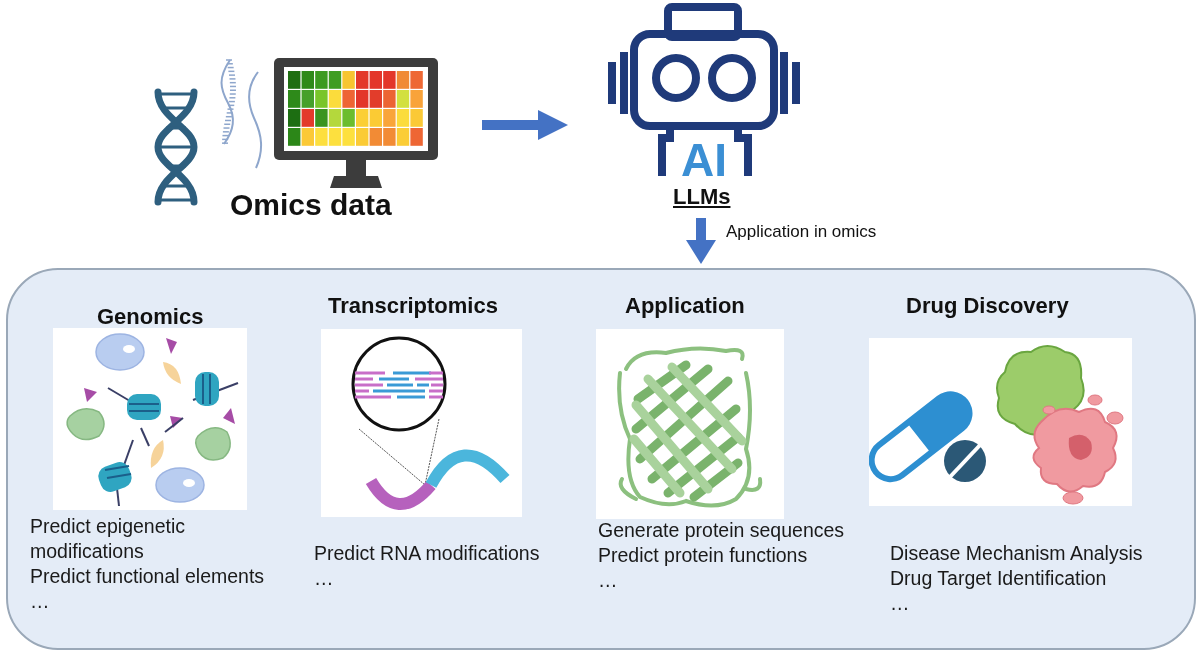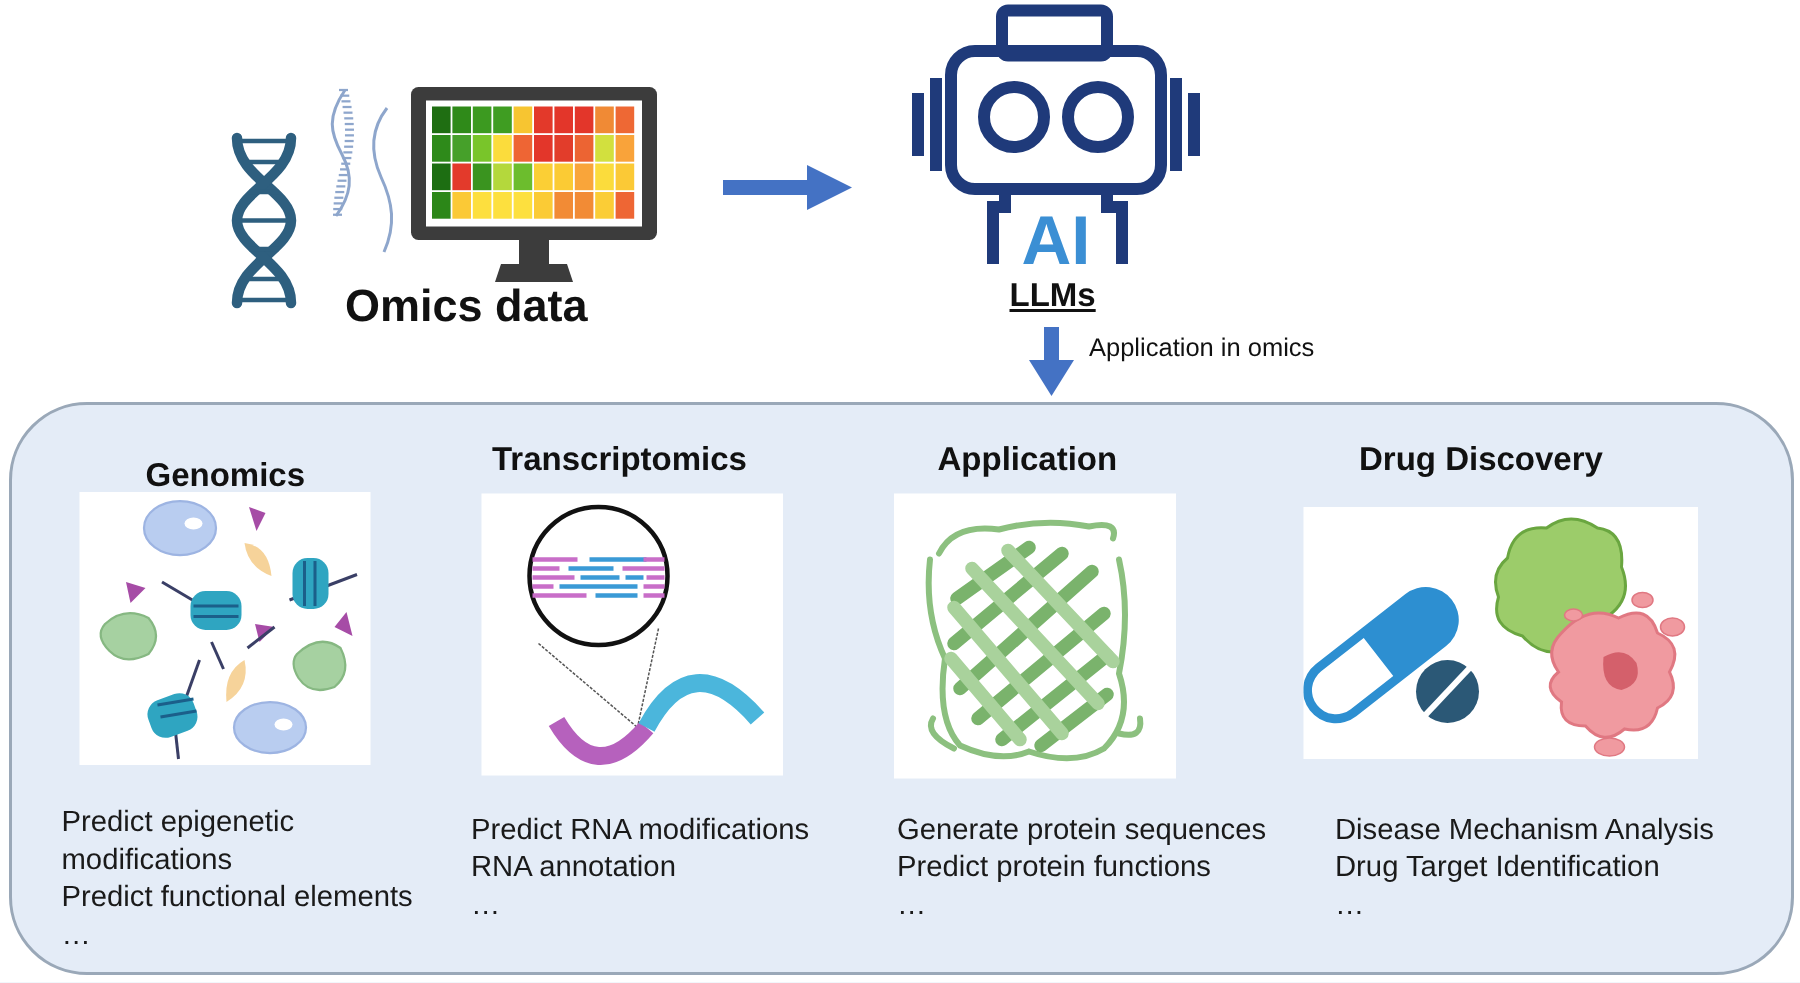--- a/index.html
+++ b/index.html
@@ -200,21 +200,21 @@
       <line x1="150" y1="46" x2="150" y2="76" stroke="#1b5f8a" stroke-width="2"></line>
       <line x1="157" y1="46" x2="157" y2="76" stroke="#1b5f8a" stroke-width="2"></line>
       <line x1="80" y1="112" x2="70" y2="140" stroke="#3a3f66" stroke-width="2"></line>
       <line x1="64" y1="160" x2="66" y2="178" stroke="#3a3f66" stroke-width="2"></line>
       <rect x="46" y="136" width="32" height="26" rx="10" fill="#2fa5c1" transform="rotate(-20 62 149)"></rect>
       <line x1="52" y1="142" x2="76" y2="138" stroke="#1b5f8a" stroke-width="2"></line>
       <line x1="54" y1="150" x2="78" y2="146" stroke="#1b5f8a" stroke-width="2"></line>
     </g>
   </svg>
 </div>
-<div class="desc" style="left:30px;top:536px;margin-left:11px;">
+<div class="desc" style="left:30px;top:514px;">
   <div>Predict epigenetic</div>
   <div>modifications</div>
   <div>Predict functional elements</div>
   <div>…</div>
 </div>
 
 <div class="col-title" style="left:328px;top:293px;">Transcriptomics</div>
 <div class="img-box" style="left:321px;top:329px;width:201px;height:188px;">
   <svg width="201" height="188" viewBox="0 0 201 188">
     <line x1="38" y1="100" x2="104" y2="156" stroke="#555" stroke-width="1" stroke-dasharray="2,1"></line>
@@ -237,21 +237,20 @@
       <line x1="34" y1="68" x2="70" y2="68" stroke="#c86ec8"></line>
       <line x1="76" y1="68" x2="104" y2="68" stroke="#3a9ad6"></line>
       <line x1="108" y1="68" x2="122" y2="68" stroke="#c86ec8"></line>
     </g>
     <path d="M50 152 Q76 196 110 156" fill="none" stroke="#b661bd" stroke-width="12"></path>
     <path d="M110 156 Q140 100 184 150" fill="none" stroke="#4bb6dc" stroke-width="12"></path>
   </svg>
 </div>
 <div class="desc" style="left:314px;top:541px;">
   <div>Predict RNA modifications</div>
-  <div>RNA annotation</div>
   <div>…</div>
 </div>
 
 <div class="col-title" style="left:625px;top:293px;">Application</div>
 <div class="img-box" style="left:596px;top:329px;width:188px;height:190px;">
   <svg width="188" height="190" viewBox="0 0 188 190">
     <g fill="none" stroke="#8cc07f" stroke-width="4" stroke-linecap="round">
       <path d="M30 40 Q40 20 70 24 Q100 16 130 22 Q150 18 146 30"></path>
       <path d="M24 44 Q20 80 34 110 Q28 150 44 168 Q70 180 90 172 Q120 182 140 170 Q160 150 150 120 Q158 80 150 44"></path>
       <path d="M40 170 Q20 160 26 150"></path>
@@ -266,21 +265,21 @@
       <line x1="98" y1="168" x2="142" y2="134"></line>
     </g>
     <g stroke="#a9d29c" stroke-width="9" stroke-linecap="round">
       <line x1="52" y1="50" x2="136" y2="140"></line>
       <line x1="40" y1="76" x2="112" y2="160"></line>
       <line x1="38" y1="110" x2="84" y2="164"></line>
       <line x1="76" y1="38" x2="146" y2="112"></line>
     </g>
   </svg>
 </div>
-<div class="desc" style="left:598px;top:541px;">
+<div class="desc" style="left:598px;top:518px;">
   <div>Generate protein sequences</div>
   <div>Predict protein functions</div>
   <div>…</div>
 </div>
 
 <div class="col-title" style="left:906px;top:293px;">Drug Discovery</div>
 <div class="img-box" style="left:869px;top:338px;width:263px;height:168px;">
   <svg width="263" height="168" viewBox="0 0 263 168">
 
     <g transform="rotate(-38 50 100)">

